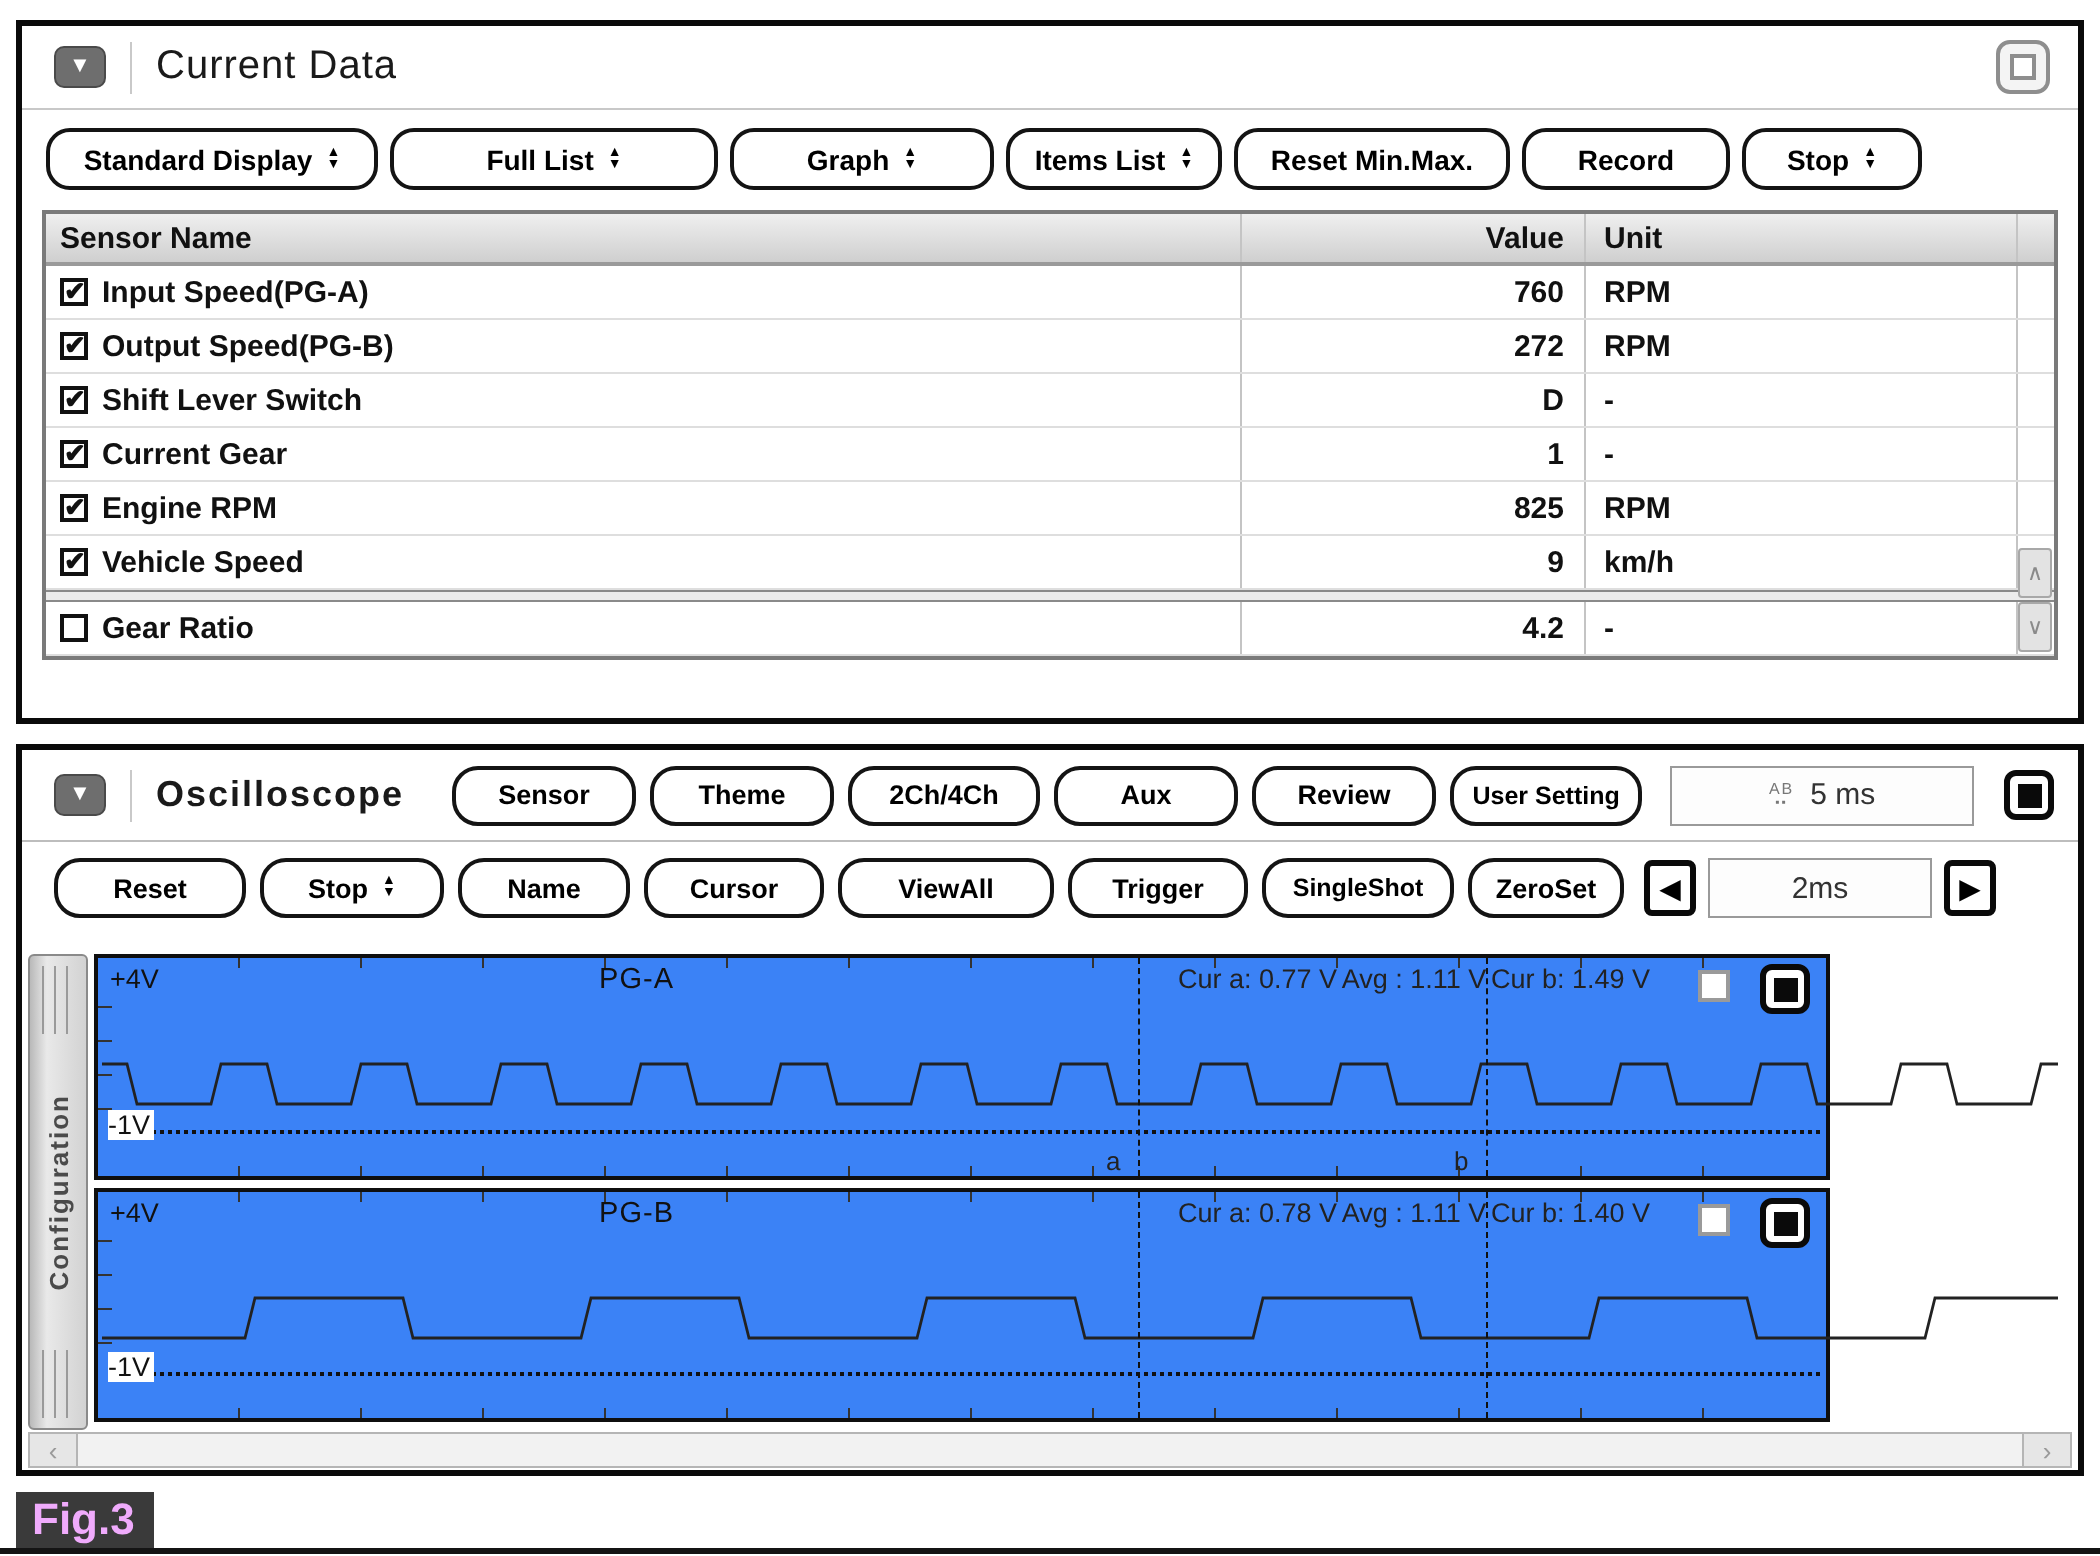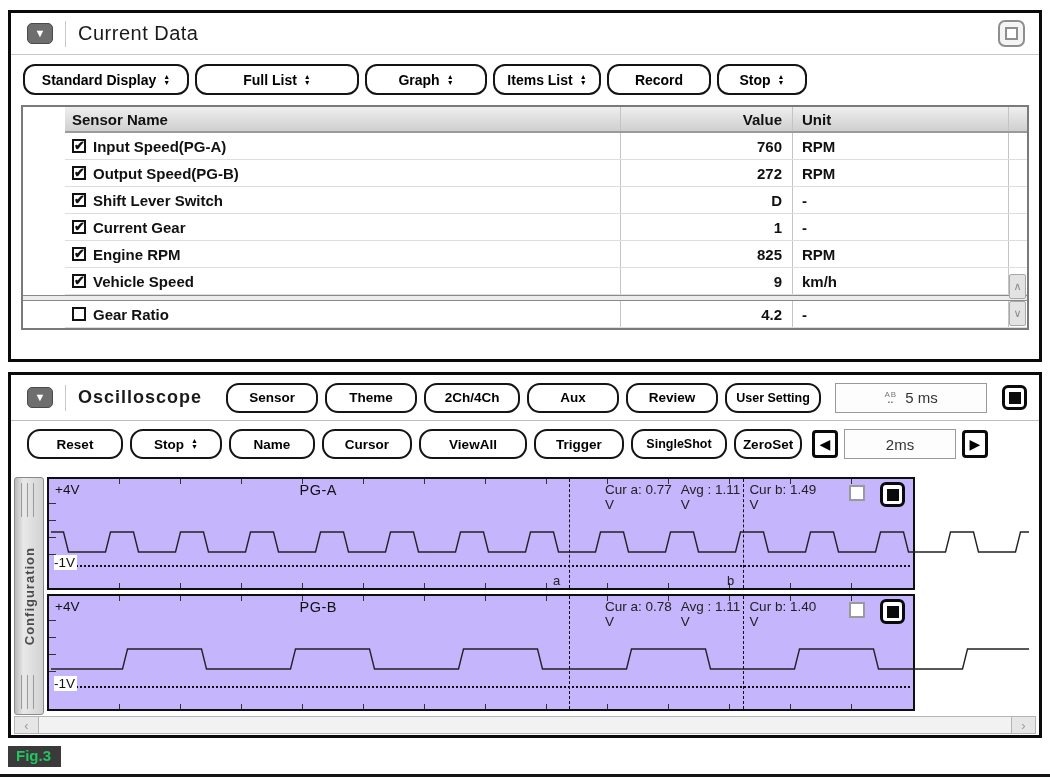--- a/index.html
+++ b/index.html
@@ -23,21 +23,21 @@
   
   .btn { display:inline-flex; align-items:center; justify-content:center; border:2px solid #141414; border-radius:12px; background:#fff; height:31px; font-size:14px; font-weight:600; font-family:"Liberation Sans",sans-serif; padding:0 10px; white-space:nowrap; cursor:pointer; }
   .spin { display:inline-flex; flex-direction:column; margin-left:7px; }
   .spin::before { content:"▲"; font-size:7px; line-height:6px; }
   .spin::after  { content:"▼"; font-size:7px; line-height:6px; }
 
   .toolbar { display:flex; gap:6px; padding:9px 0 0 12px; }
 
   
   .dtable { position:absolute; left:10px; right:10px; top:92px; border:2px solid #7a7a7a; background:#fff; }
-  .t-row, .t-head { display:flex; align-items:flex-end;margin-left:42px; }
+  .t-row, .t-head { display:flex; align-items:flex-end; }
   .t-head { height:26px; background:linear-gradient(#efefef,#cfcfcf); border-bottom:2px solid #9a9a9a; font-weight:bold; font-size:15px; }
   .t-row { height:27px; border-bottom:1px solid #dedede; font-weight:bold; font-size:15px; }
   .c-name { flex:1; padding-left:7px; display:flex; align-items:center; border-right:1px solid #c4c4c4; height:100%; }
   .c-value { width:172px; text-align:right; padding-right:10px; border-right:1px solid #c4c4c4; height:100%; display:flex; align-items:center; justify-content:flex-end; }
   .c-unit { width:216px; padding-left:9px; border-right:1px solid #c4c4c4; height:100%; display:flex; align-items:center; }
   .c-gutter { width:18px; height:100%; }
   .t-sep { height:6px; background:#ececec; border-top:1px solid #8a8a8a; border-bottom:1px solid #8a8a8a; }
   .cb { width:14px; height:14px; border:2px solid #111; margin-right:7px; position:relative; background:#fff; flex:none; cursor:pointer; }
   .cb.checked::after { content:"✔"; position:absolute; left:0; top:-3px; font-size:13px; font-weight:bold; color:#111; }
   .vscroll-btn { position:absolute; right:1px; width:17px; height:25px; background:#e3e3e3; border:1px solid #a8a8a8; border-radius:2px; color:#8a8a8a; font-size:11px; display:flex; align-items:center; justify-content:center; cursor:pointer; }
@@ -57,44 +57,44 @@
   .arrow-btn { width:26px; height:28px; border:3px solid #0a0a0a; border-radius:4px; background:#fff; display:flex; align-items:center; justify-content:center; font-size:14px; cursor:pointer; padding:0; }
   .arrow-btn.left { margin-left:10px; }
   .arrow-btn.right { margin-left:6px; }
 
   
   .config-tab { position:absolute; left:3px; top:102px; width:30px; height:238px; background:linear-gradient(90deg,#b9b9b9,#e9e9e9 30%,#d2d2d2); border:1px solid #8a8a8a; border-radius:3px; display:flex; align-items:center; justify-content:center; cursor:pointer; }
   .config-tab span { writing-mode:vertical-rl; transform:rotate(180deg); font-size:13px; font-weight:bold; color:#4a4a4a; letter-spacing:1px; }
   .config-tab::before, .config-tab::after { content:""; position:absolute; left:6px; width:16px; height:34px; background:repeating-linear-gradient(90deg,#9a9a9a 0 1px,transparent 1px 6px); }
   .config-tab::before { top:5px; } .config-tab::after { bottom:5px; }
 
-  .channel { position:absolute; left:36px; width:868px; border:2px solid #0f0f0f; background:#c4b5fd; }
+  .channel { position:absolute; left:36px; width:868px; border:2px solid #0f0f0f; background:#3b82f6; }
   #chan-1 { top:102px; height:113px; }
   #chan-2 { top:219px; height:117px; }
   .ticks-top { position:absolute; top:0; left:10px; right:2px; height:5px; background:repeating-linear-gradient(90deg,transparent 0 60px,#333 60px 61px); }
   .ticks-bottom { position:absolute; bottom:0; left:10px; right:2px; height:5px; background:repeating-linear-gradient(90deg,transparent 0 60px,#333 60px 61px); }
   .ticks-left { position:absolute; top:8px; left:0; width:7px; height:80px; background:repeating-linear-gradient(180deg,transparent 0 16px,#333 16px 17px); }
   .ch-toplabel { position:absolute; left:6px; top:3px; font-size:13.5px; }
   .ch-name { position:absolute; left:29%; top:3px; font-size:14.5px; letter-spacing:0.5px; }
-  .readouts { position:absolute; left:540px; right:88px; top:3px; display:flex; justify-content:space-between; font-size:13.5px; color:#222;margin-left:16px; }
+  .readouts { position:absolute; left:540px; right:88px; top:3px; display:flex; justify-content:space-between; font-size:13.5px; color:#222; }
   .ch-cb { position:absolute; right:48px; top:6px; width:16px; height:16px; border:2px solid #9a9a9a; background:#fff; cursor:pointer; }
   .ch-sqbtn { position:absolute; right:8px; top:3px; }
   .wave-svg { position:absolute; left:2px; top:44px; }
   .baseline { position:absolute; left:22px; right:3px; top:86px; border-top:2px dotted #111; }
   .ch-bottomlabel { position:absolute; left:5px; top:76px; font-size:13.5px; background:#fff; padding-right:2px; }
   .cursor-line { position:absolute; top:0; bottom:0; width:0; border-left:1.5px dashed #111; cursor:ew-resize; }
   .cursor-tag { position:absolute; bottom:0px; font-size:13px; color:#222; }
 
   .hscroll { position:absolute; left:3px; right:3px; top:341px; height:18px; background:#f2f2f2; border:1px solid #b5b5b5; }
   .hscroll-btn { position:absolute; top:0; width:24px; height:16px; background:#e6e6e6; color:#9a9a9a; font-size:13px; display:flex; align-items:center; justify-content:center; cursor:pointer; }
   .hscroll-btn.left { left:0; border-right:1px solid #b5b5b5; }
   .hscroll-btn.right { right:0; border-left:1px solid #b5b5b5; }
 
   
-  #fig-label { position:absolute; left:8px; top:746px; background:#3a3a3a; color:#22c55e; font-weight:bold; font-size:15px; padding:1px 10px 3px 8px; }
+  #fig-label { position:absolute; left:8px; top:746px; background:#3a3a3a; color:#f0abfc; font-weight:bold; font-size:22px; padding:1px 10px 3px 8px; }
   #bottom-bar { position:absolute; left:0; top:774px; width:1050px; height:3px; background:#141414; }
 </style>
 </head>
 <body>
 
 <section class="panel" id="panel-current">
   <div class="titlebar">
     <div class="dd-btn">▼</div>
     <div class="vsep"></div>
     <div class="panel-title">Current Data</div>
@@ -105,27 +105,30 @@
 
   <div class="toolbar">
     <button class="btn" style="width:166px">
         <span>Standard Display</span>
         <span class="spin"></span>
       </button>
     <button class="btn" style="width:164px">
         <span>Full List</span>
         <span class="spin"></span>
       </button>
-    <button class="btn" style="width:122px">
+    <button class="btn" style="width:132px">
         <span>Graph</span>
         <span class="spin"></span>
       </button>
     <button class="btn" style="width:108px">
         <span>Items List</span>
         <span class="spin"></span>
+      </button>
+    <button class="btn" style="width:138px">
+        <span>Reset Min.Max.</span>
       </button>
     <button class="btn" style="width:104px">
         <span>Record</span>
       </button>
     <button class="btn" style="width:90px">
         <span>Stop</span>
         <span class="spin"></span>
       </button>
   </div>
 
@@ -257,21 +260,21 @@
       </button>
     <button class="btn" style="width:108px">
         <span>ViewAll</span>
       </button>
     <button class="btn" style="width:90px">
         <span>Trigger</span>
       </button>
     <button class="btn" style="width:96px;font-size:12.5px">
         <span>SingleShot</span>
       </button>
-    <button class="btn" style="width:68px">
+    <button class="btn" style="width:78px">
         <span>ZeroSet</span>
       </button>
     <button class="arrow-btn left">◀</button>
     <div class="disp-box" id="timebase-disp">2ms</div>
     <button class="arrow-btn right">▶</button>
   </div>
 
   <div class="config-tab">
     <span>Configuration</span>
   </div>

